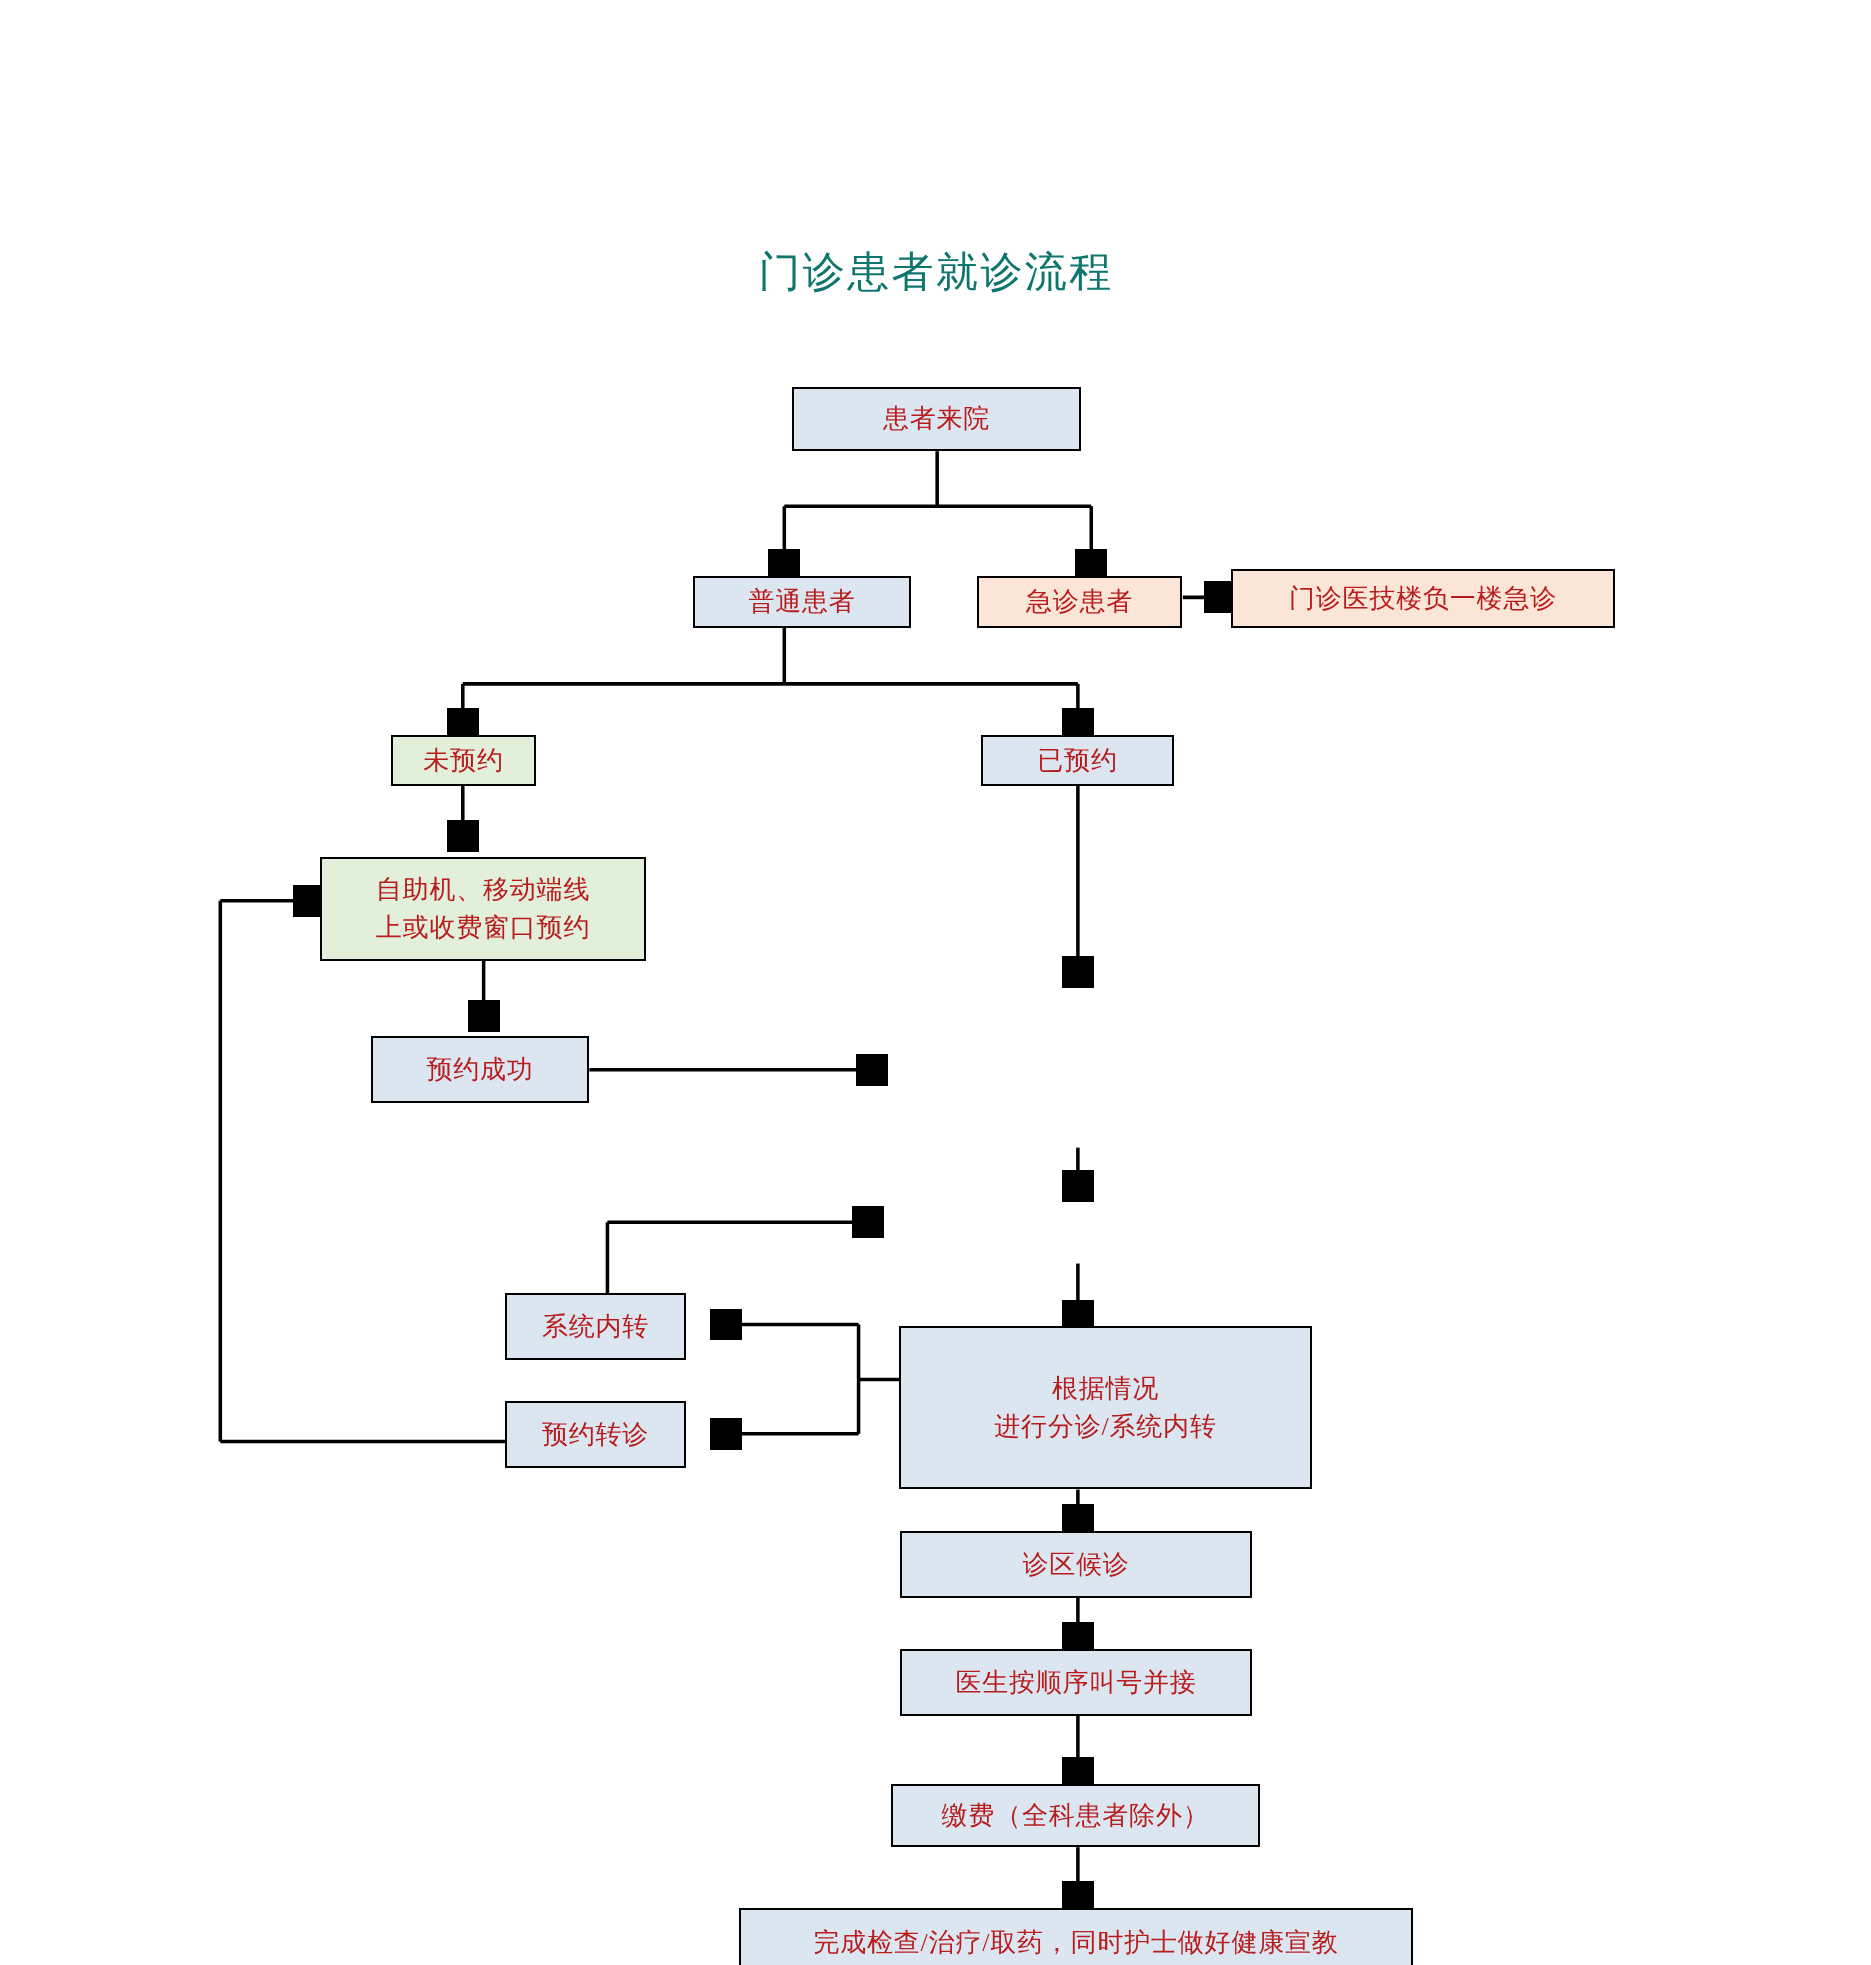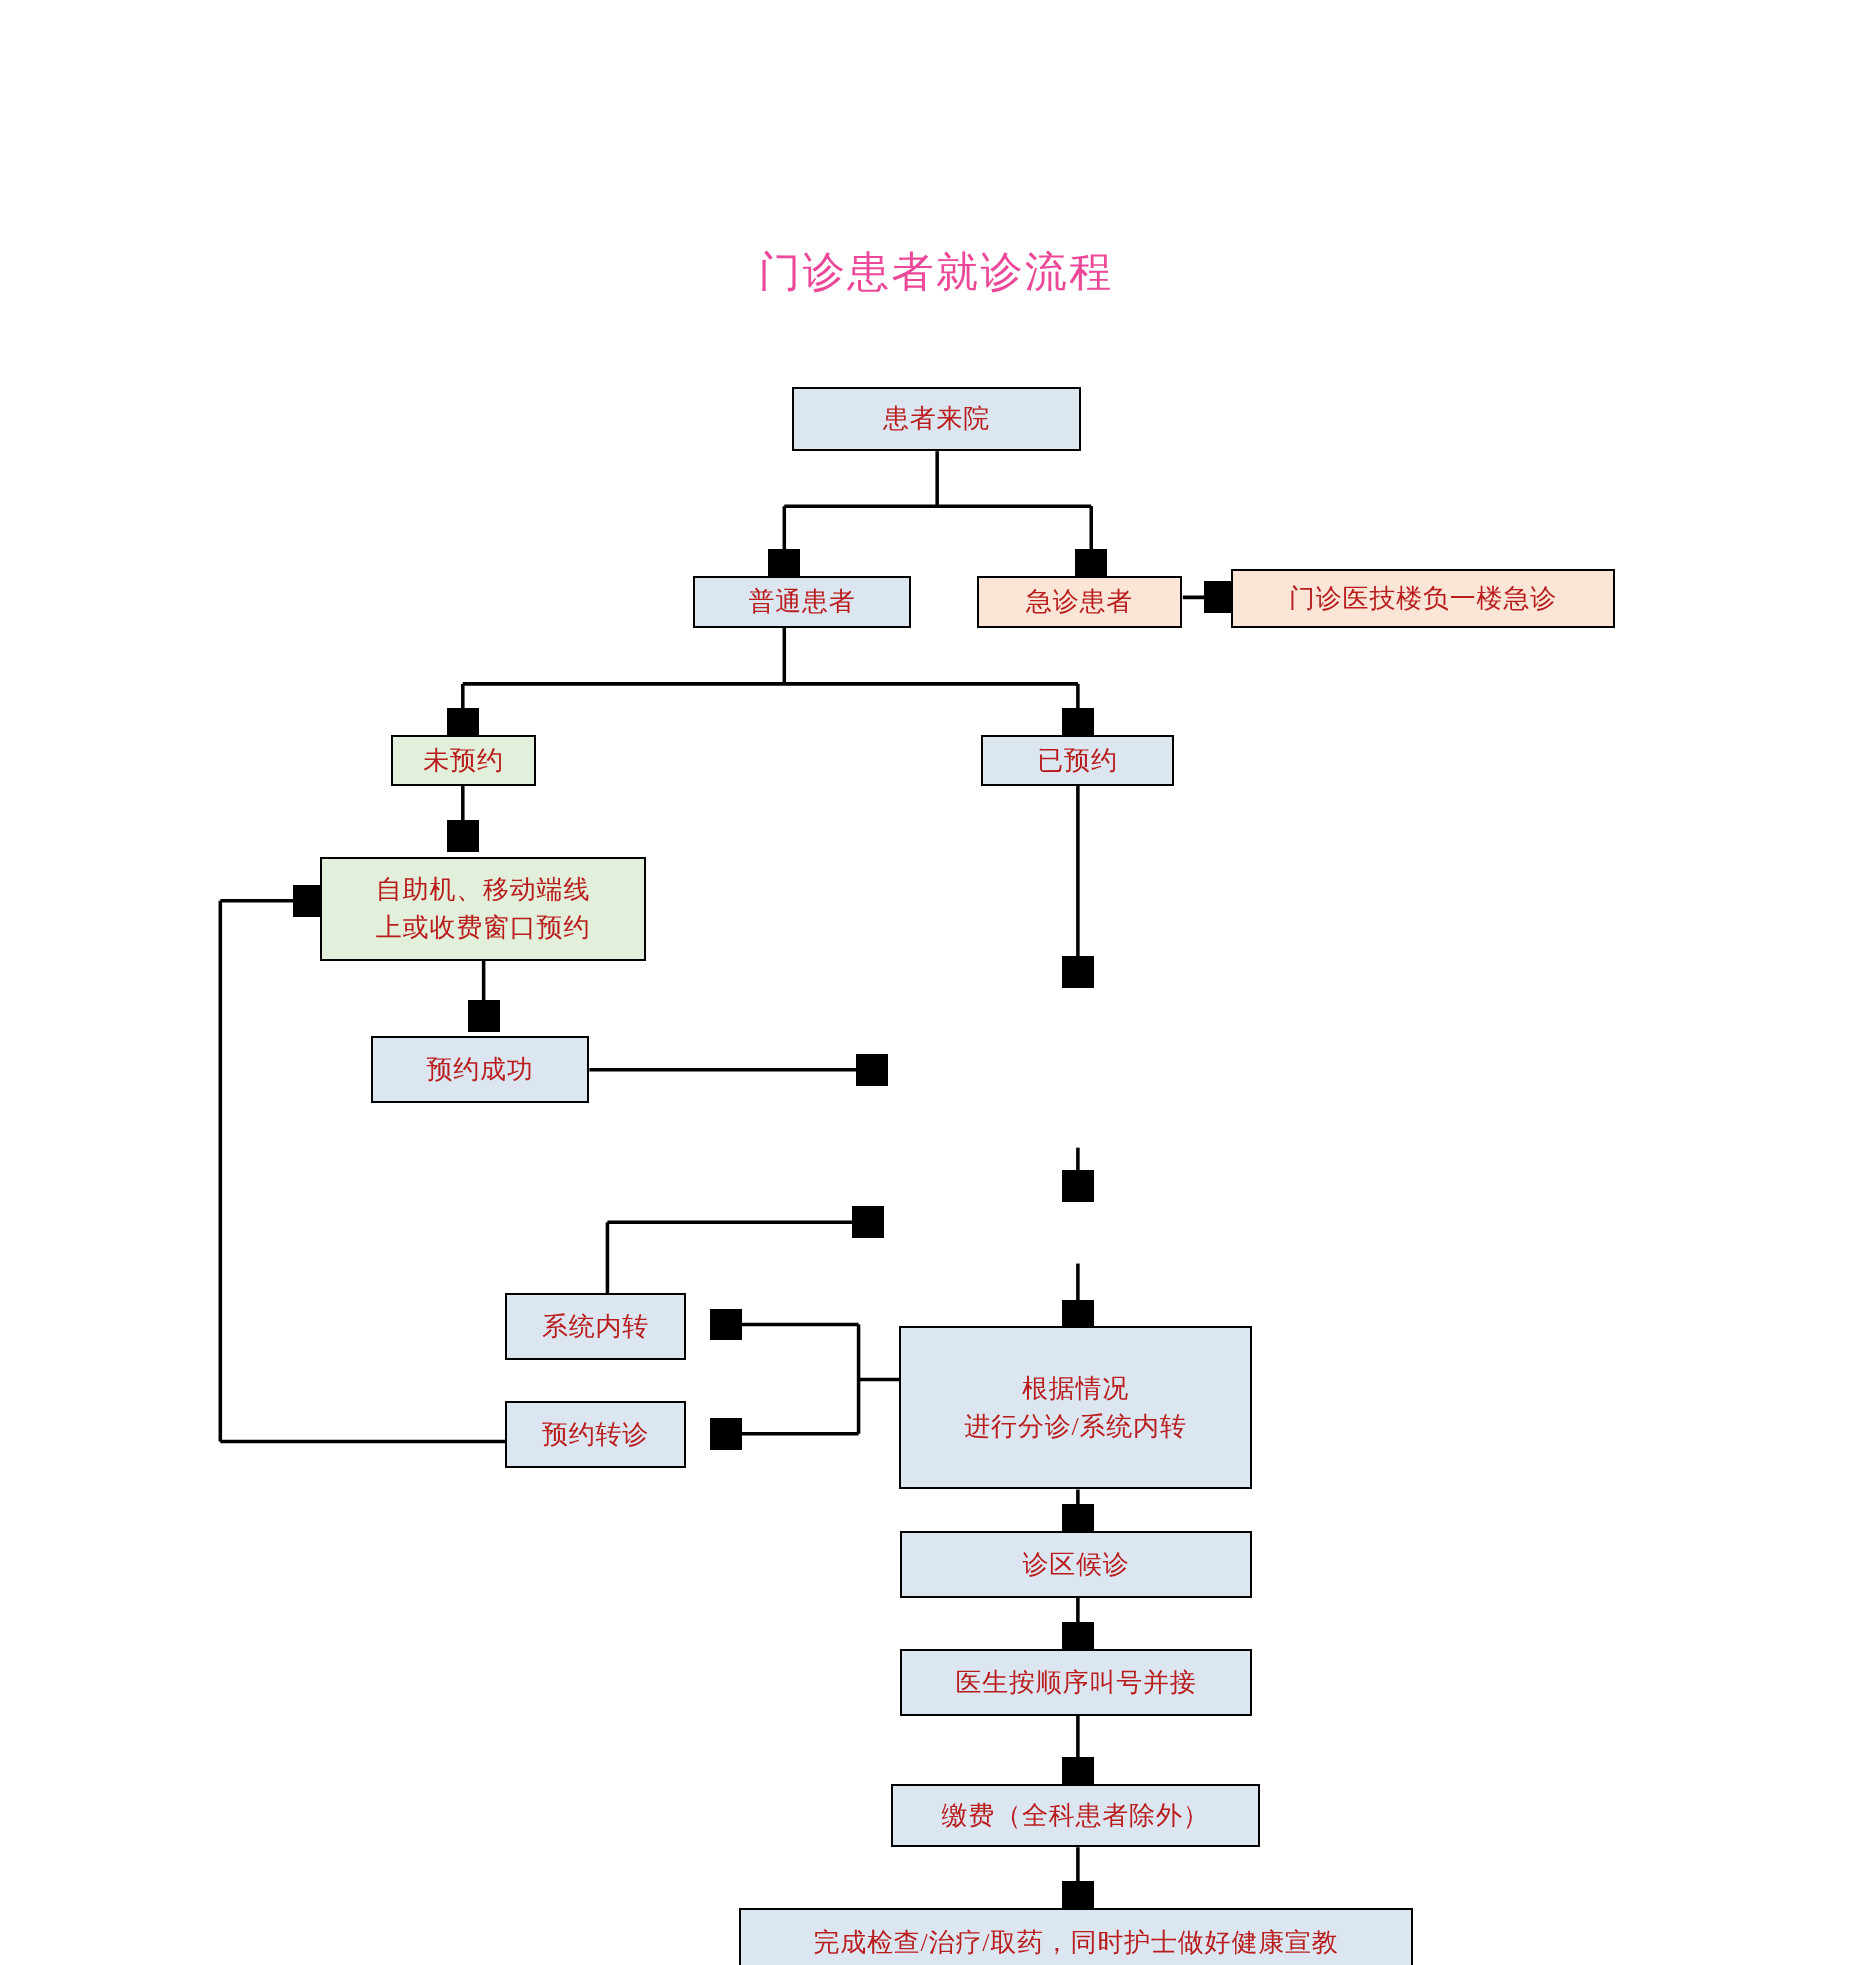--- a/index.html
+++ b/index.html
@@ -18,21 +18,21 @@
     overflow: hidden;
   }
   #title {
     position: absolute;
     left: 0;
     top: 244px;
     width: 1872px;
     text-align: center;
     font-size: 42px;
     letter-spacing: 2.4px;
-    color: #ec4899;
+    color: #0f766e;
     font-family: "Liberation Serif", "DejaVu Serif", serif;
   }
   .node {
     position: absolute;
     box-sizing: border-box;
     border: 2.8px solid #000000;
     display: flex;
     align-items: center;
     justify-content: center;
     text-align: left;
@@ -160,21 +160,21 @@
 
 
   <div class="node fill-blue" style="left:505px; top:1293px; width:181px; height:67px;">
     <span>系统内转</span>
   </div>
 
   <div class="node fill-blue" style="left:505px; top:1401px; width:181px; height:67px;">
     <span>预约转诊</span>
   </div>
 
-  <div class="node fill-blue" style="left:899px; top:1326px; width:353px; height:163px; flex-direction:column;">
+  <div class="node fill-blue" style="left:899px; top:1326px; width:413px; height:163px; flex-direction:column;">
     <span>根据情况</span>
     <span>进行分诊/系统内转</span>
   </div>
 
   <div class="node fill-blue" style="left:900px; top:1531px; width:352px; height:67px;">
     <span>诊区候诊</span>
   </div>
 
   <div class="node fill-blue" style="left:900px; top:1649px; width:352px; height:67px;">
     <span>医生按顺序叫号并接</span>

